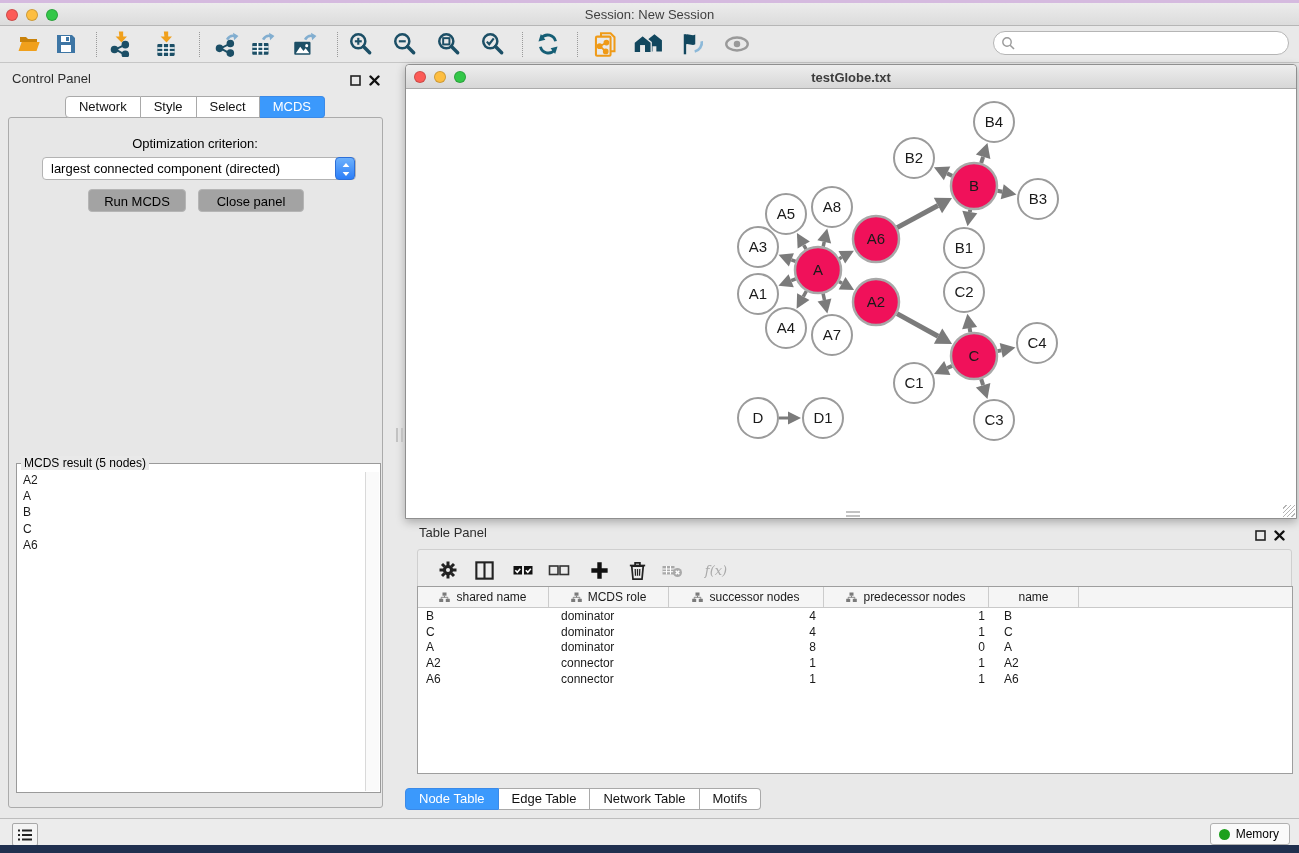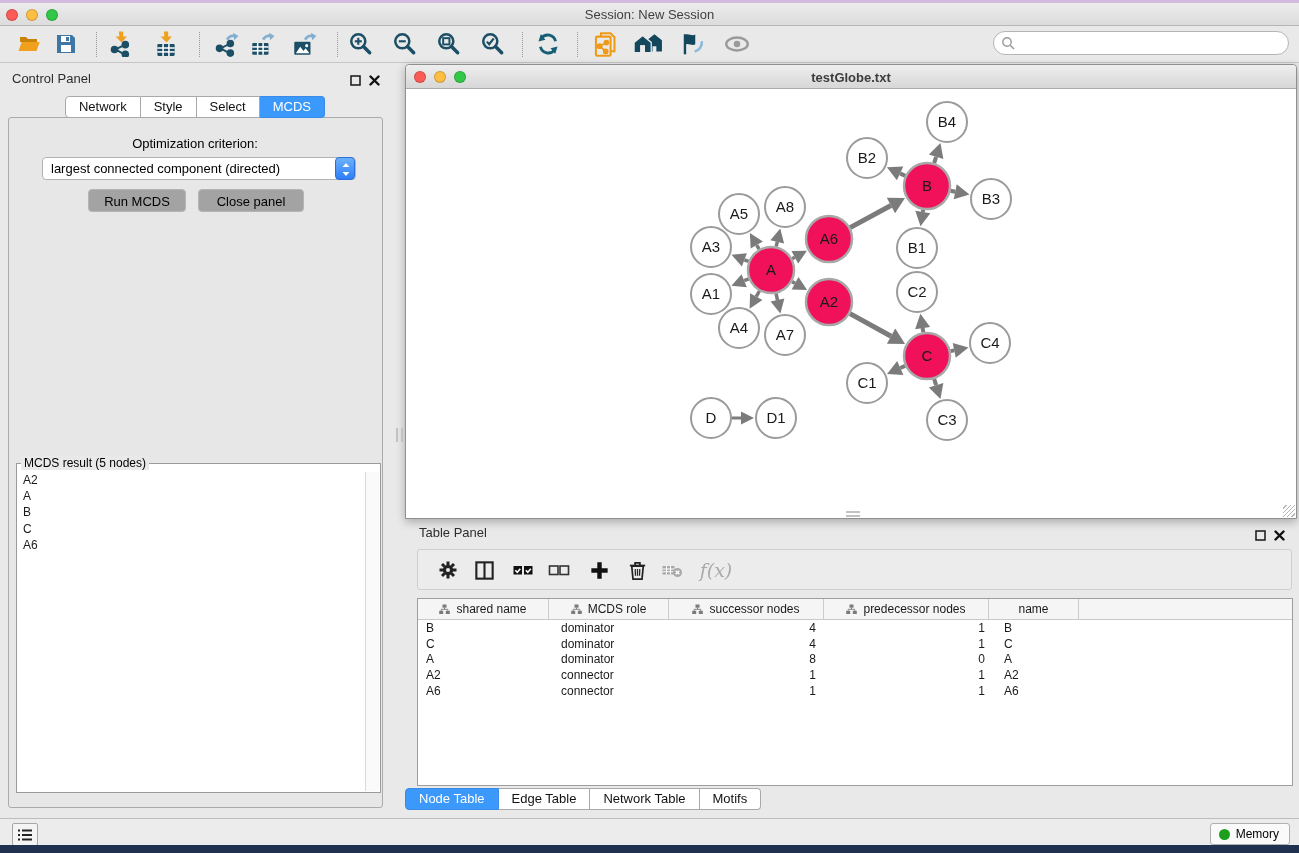--- a/index.html
+++ b/index.html
@@ -89,41 +89,41 @@
     position:absolute; left:405px; top:64px; width:892px; height:455px;
     border:1px solid #8f8f8f; border-radius:4px 4px 0 0; background:#fff;
     box-shadow:0 3px 10px rgba(0,0,0,.28);
   }
   .nw-titlebar {
     position:absolute; left:0; top:0; width:100%; height:24px;
     background:linear-gradient(#eeeeee,#d7d7d7); border-bottom:1px solid #ababab; border-radius:4px 4px 0 0;
   }
   .nw-titlebar .title { position:absolute; left:0; right:0; top:5px; text-align:center; font-size:13px; font-weight:bold; color:#3c3c3c; }
   .nw-lights { left:8px; top:6px; }
-  .nw-canvas { position:absolute; left:0; top:24px; width:890px; height:429px; background:#fff; overflow:hidden; }
+  .nw-canvas { position:absolute; left:0; top:24px; width:890px; height:429px; background:#fff; overflow:hidden;padding-left:47px; }
   .resize-grip { position:absolute; right:1px; bottom:1px; width:12px; height:12px;
     background:repeating-linear-gradient(135deg, transparent, transparent 2px, #b5b5b5 2px, #b5b5b5 3px); cursor:nwse-resize; }
 
   
   .v-grip { position:absolute; left:396px; top:428px; width:7px; height:14px;
     border-left:2px solid #c2c2c2; border-right:2px solid #c2c2c2; }
   .h-grip { position:absolute; left:846px; top:511px; width:14px; height:6px;
     border-top:2px solid #c2c2c2; border-bottom:2px solid #c2c2c2; }
 
   
   .table-panel { position:absolute; left:405px; top:521px; width:892px; height:297px; }
   .tp-winbtns { right:12px; top:6px; }
   .tp-toolbar {
     position:absolute; left:12px; top:28px; width:875px; height:41px;
     background:#ececec; border:1px solid #cfcfcf; border-radius:3px;
   }
   .tpi { position:absolute; top:7px; width:28px; height:26px; display:flex; align-items:center; justify-content:center; cursor:pointer; }
-  .fx-label { font-family:"DejaVu Serif", serif; font-style:italic; font-size:19px; color:#a9a9a9; }
+  .fx-label { font-family:"DejaVu Serif", serif; font-style:italic; font-size:13px; color:#a9a9a9; }
   .table-box {
-    position:absolute; left:12px; top:77px; width:876px; height:188px;
+    position:absolute; left:12px; top:65px; width:876px; height:188px;
     border:1px solid #9e9e9e; background:#fff; overflow:hidden;
   }
   .thead { display:flex; height:21px; background:#f5f5f5; border-bottom:1px solid #c9c9c9; }
   .th { display:flex; align-items:center; justify-content:center; gap:6px; font-size:12px; color:#1a1a1a;
         border-right:1px solid #cccccc; height:100%; cursor:pointer; }
   .th:last-child { border-right:none; }
   .tr { display:flex; height:15.7px; align-items:center; font-size:12px; cursor:default; }
   .td { padding:0; white-space:nowrap; overflow:hidden; }
   .table-tabs { position:absolute; left:0; top:267px; width:100%; display:flex; justify-content:flex-start; }
 

